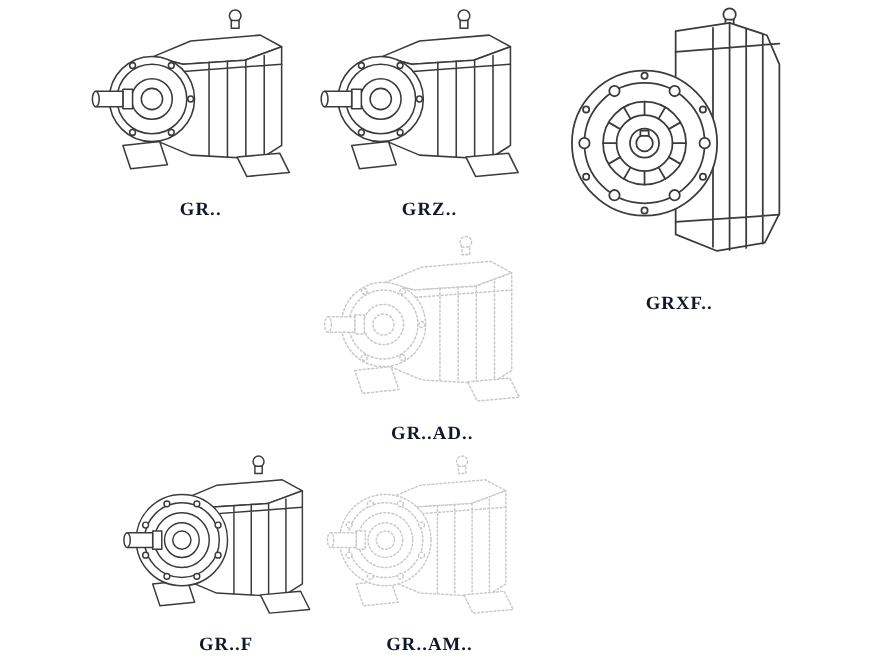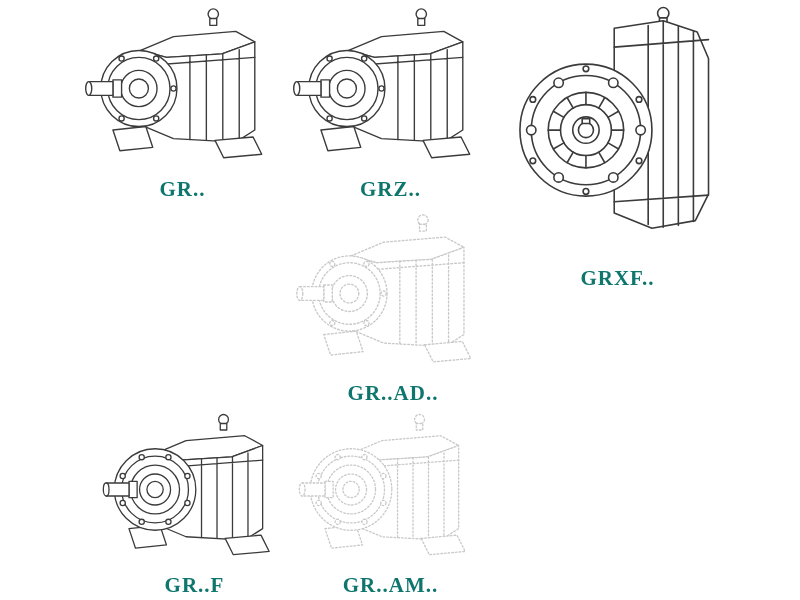--- a/index.html
+++ b/index.html
@@ -8,21 +8,21 @@
     overflow:hidden;font-family:"Liberation Serif","DejaVu Serif",serif;
   }
   figure.cell{
     position:absolute;margin:0;display:flex;flex-direction:column;
     align-items:center;justify-content:flex-start;
   }
   svg.draw{display:block;color:#3b3b3b;}
   svg.draw.ghost{color:#c9c9c9;}
   svg.draw.ghost use{stroke-dasharray:2 2.5;}
   figcaption.lbl{
-    margin-top:2px;font-weight:700;font-size:21px;color:#0f766e;
+    margin-top:2px;font-weight:700;font-size:17px;color:#0f172a;
     letter-spacing:1px;text-align:center;white-space:nowrap;
   }
 </style>
 </head>
 <body>
 
 <div id="stage">
 
   <svg width="0" height="0" style="position:absolute" aria-hidden="true">
     <defs>
@@ -163,21 +163,21 @@
 
 
   <figure class="cell" style="left:288px;top:208px;width:210px;height:198px">
     <svg class="draw ghost" viewBox="0 0 230 200" width="206" height="174">
         <use href="#sym-gbx"></use>
       </svg>
     <figcaption class="lbl">GR..AD..</figcaption>
   </figure>
 
 
-  <figure class="cell" style="left:82px;top:408px;width:225px;height:190px">
+  <figure class="cell" style="left:93px;top:408px;width:225px;height:190px">
     <svg class="draw" viewBox="0 0 230 200" width="214" height="166">
         <use href="#sym-gbxf"></use>
       </svg>
     <figcaption class="lbl">GR..F</figcaption>
   </figure>
 
   <figure class="cell" style="left:288px;top:408px;width:205px;height:190px">
     <svg class="draw ghost" viewBox="0 0 230 200" width="200" height="166">
         <use href="#sym-gbxf"></use>
       </svg>

